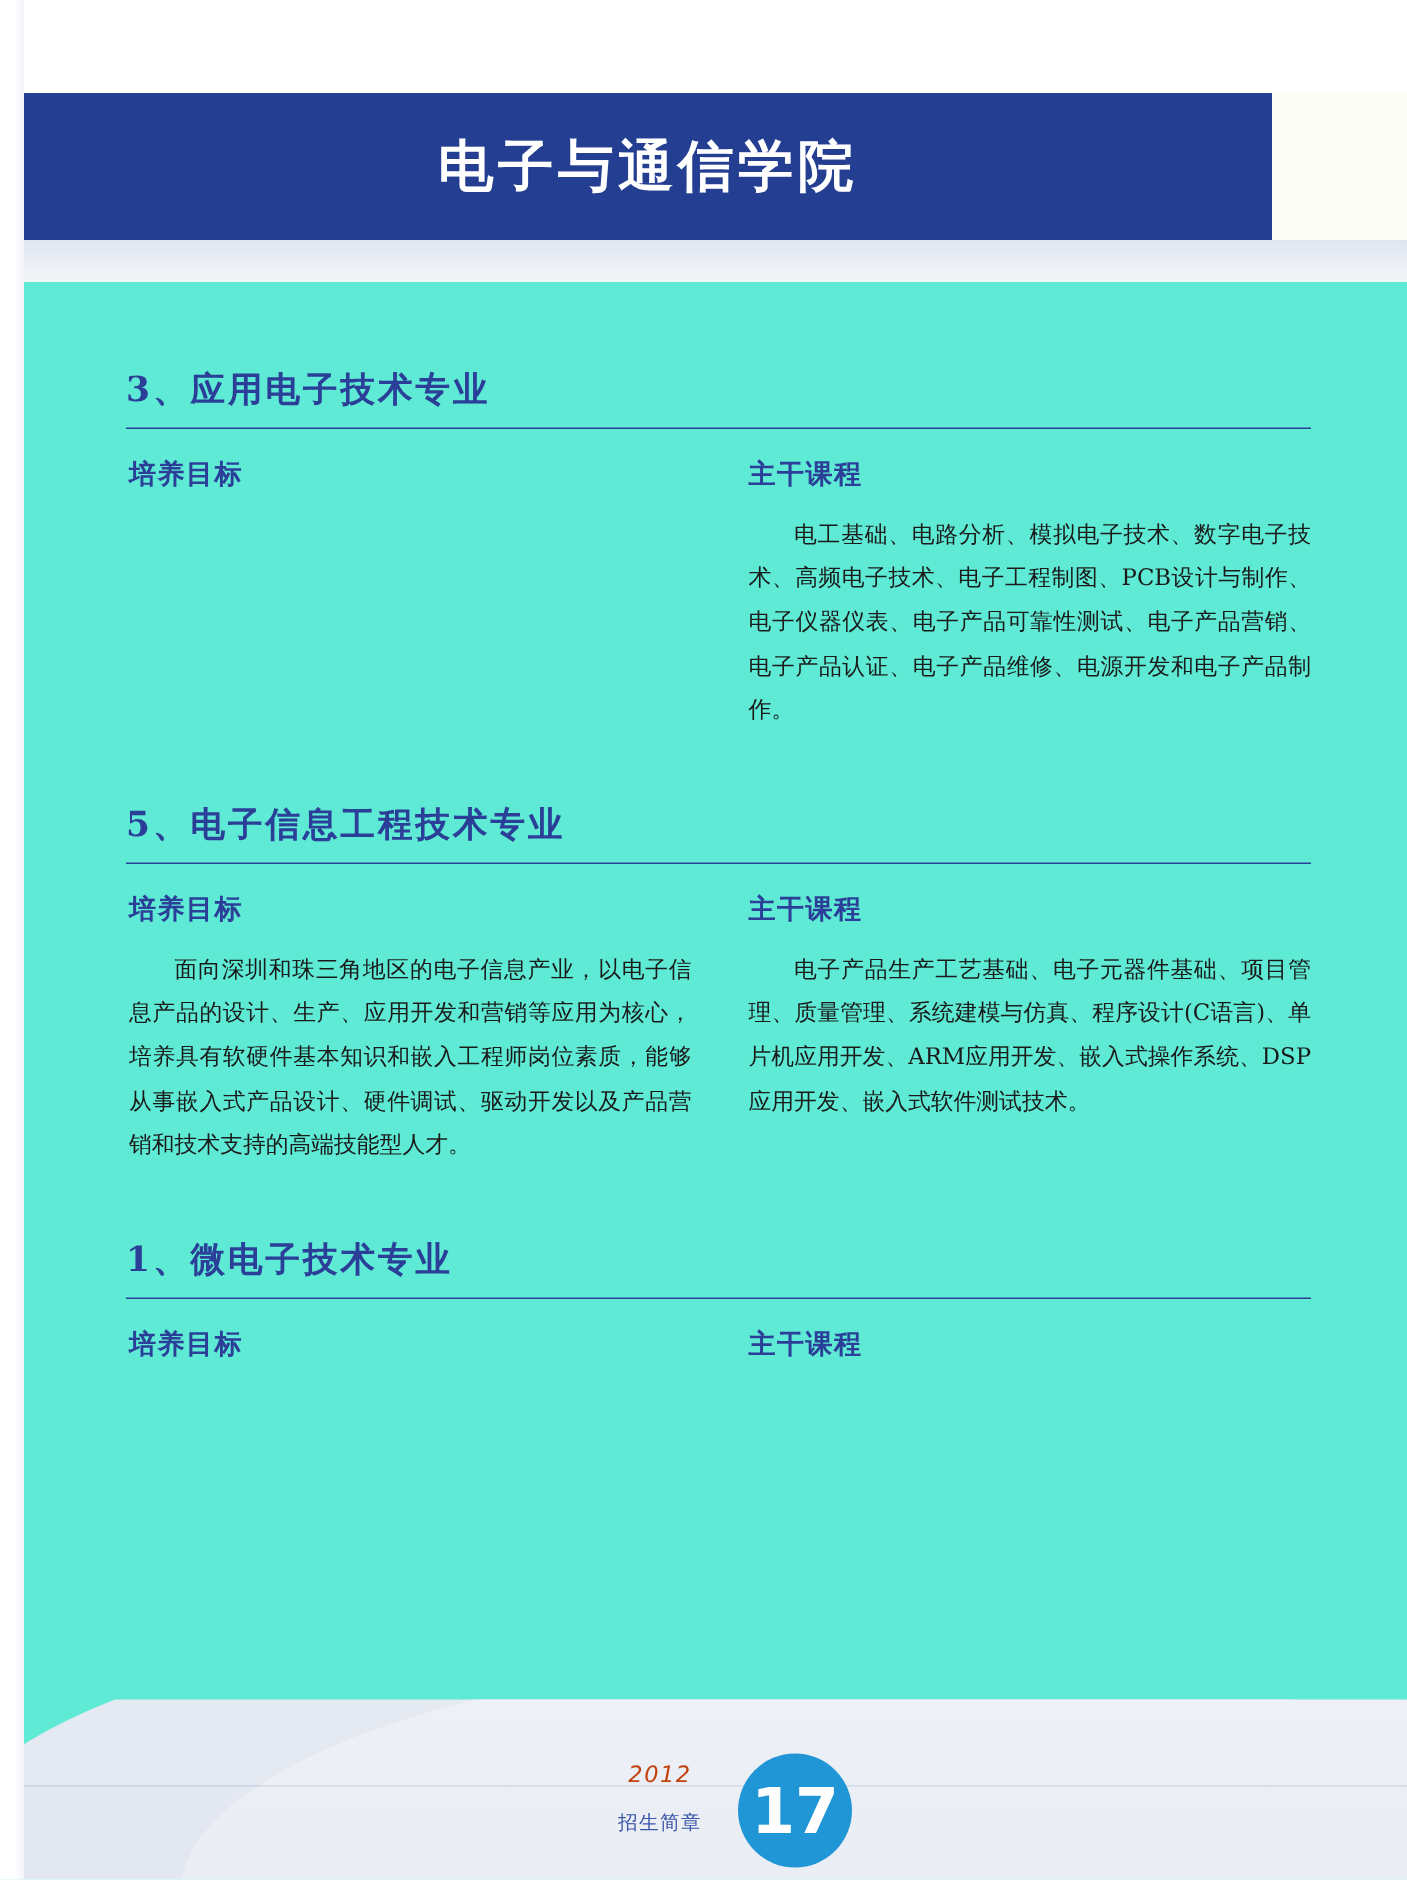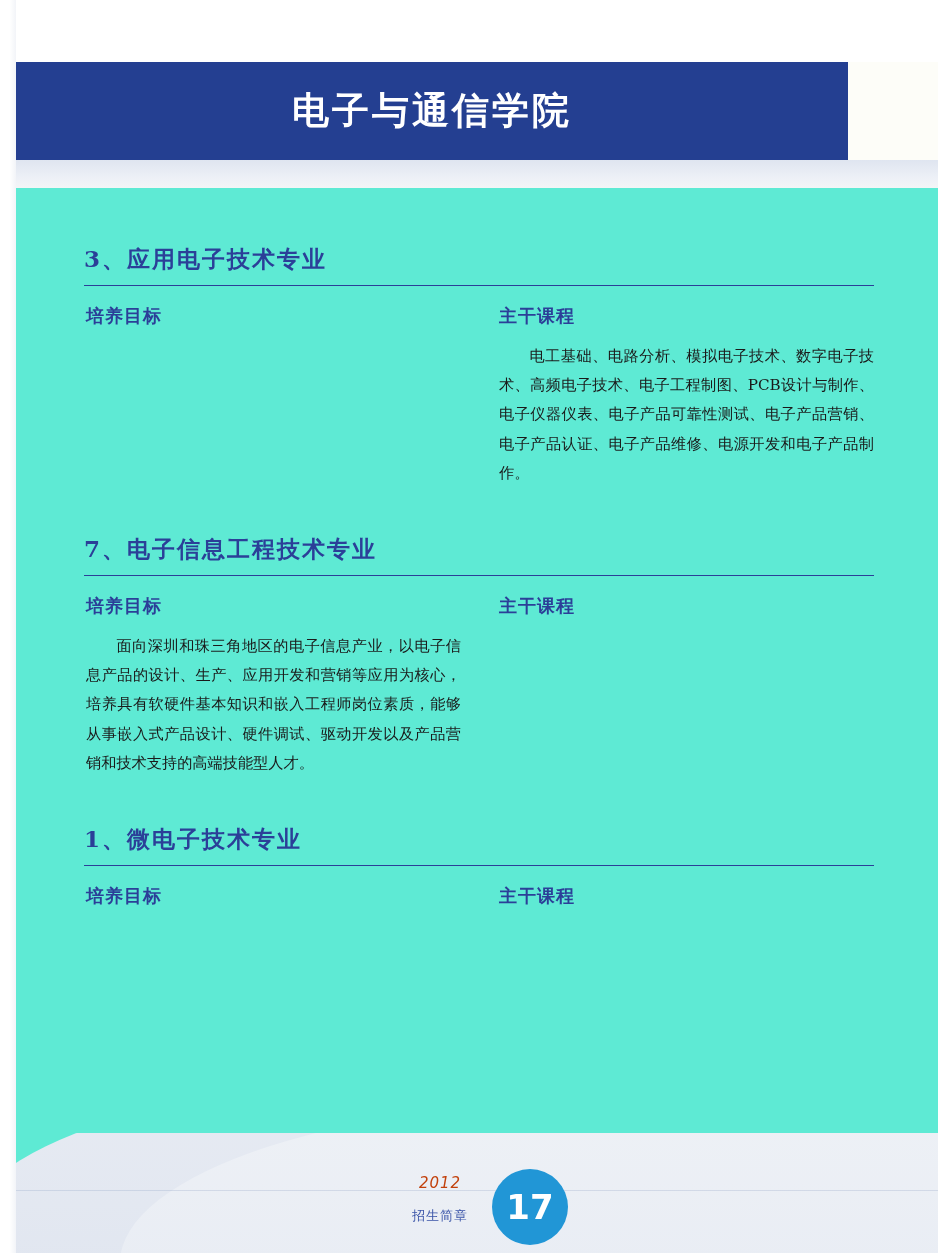--- a/index.html
+++ b/index.html
@@ -198,21 +198,21 @@
     border-radius: 50%;
     background: #2196d6;
     display: flex;
     align-items: center;
     justify-content: center;
   }
   .page-number {
     color: #ffffff;
     font-family: "DejaVu Sans", sans-serif;
     font-weight: bold;
-    font-size: 34px;
+    font-size: 42px;
   }
 </style>
 </head>
 <body>
 
 <div class="page">
 
   <div class="top-margin"></div>
 
   <div class="header-bar">
@@ -233,29 +233,30 @@
             <div class="col-head">培养目标</div>
           </div>
           <div class="col">
             <div class="col-head">主干课程</div>
             <div class="col-body">电工基础、电路分析、模拟电子技术、数字电子技术、高频电子技术、电子工程制图、PCB设计与制作、电子仪器仪表、电子产品可靠性测试、电子产品营销、电子产品认证、电子产品维修、电源开发和电子产品制作。</div>
           </div>
         </div>
       </div>
 
       <div class="program">
-        <div class="program-title">7、电子信息工程技术专业</div>
+        <div class="program-title">5、电子信息工程技术专业</div>
         <div class="program-rule"></div>
         <div class="cols">
           <div class="col">
             <div class="col-head">培养目标</div>
             <div class="col-body">面向深圳和珠三角地区的电子信息产业，以电子信息产品的设计、生产、应用开发和营销等应用为核心，培养具有软硬件基本知识和嵌入工程师岗位素质，能够从事嵌入式产品设计、硬件调试、驱动开发以及产品营销和技术支持的高端技能型人才。</div>
           </div>
           <div class="col">
             <div class="col-head">主干课程</div>
+            <div class="col-body">电子产品生产工艺基础、电子元器件基础、项目管理、质量管理、系统建模与仿真、程序设计(C语言)、单片机应用开发、ARM应用开发、嵌入式操作系统、DSP应用开发、嵌入式软件测试技术。</div>
           </div>
         </div>
       </div>
 
       <div class="program">
         <div class="program-title">1、微电子技术专业</div>
         <div class="program-rule"></div>
         <div class="cols">
           <div class="col">
             <div class="col-head">培养目标</div>

